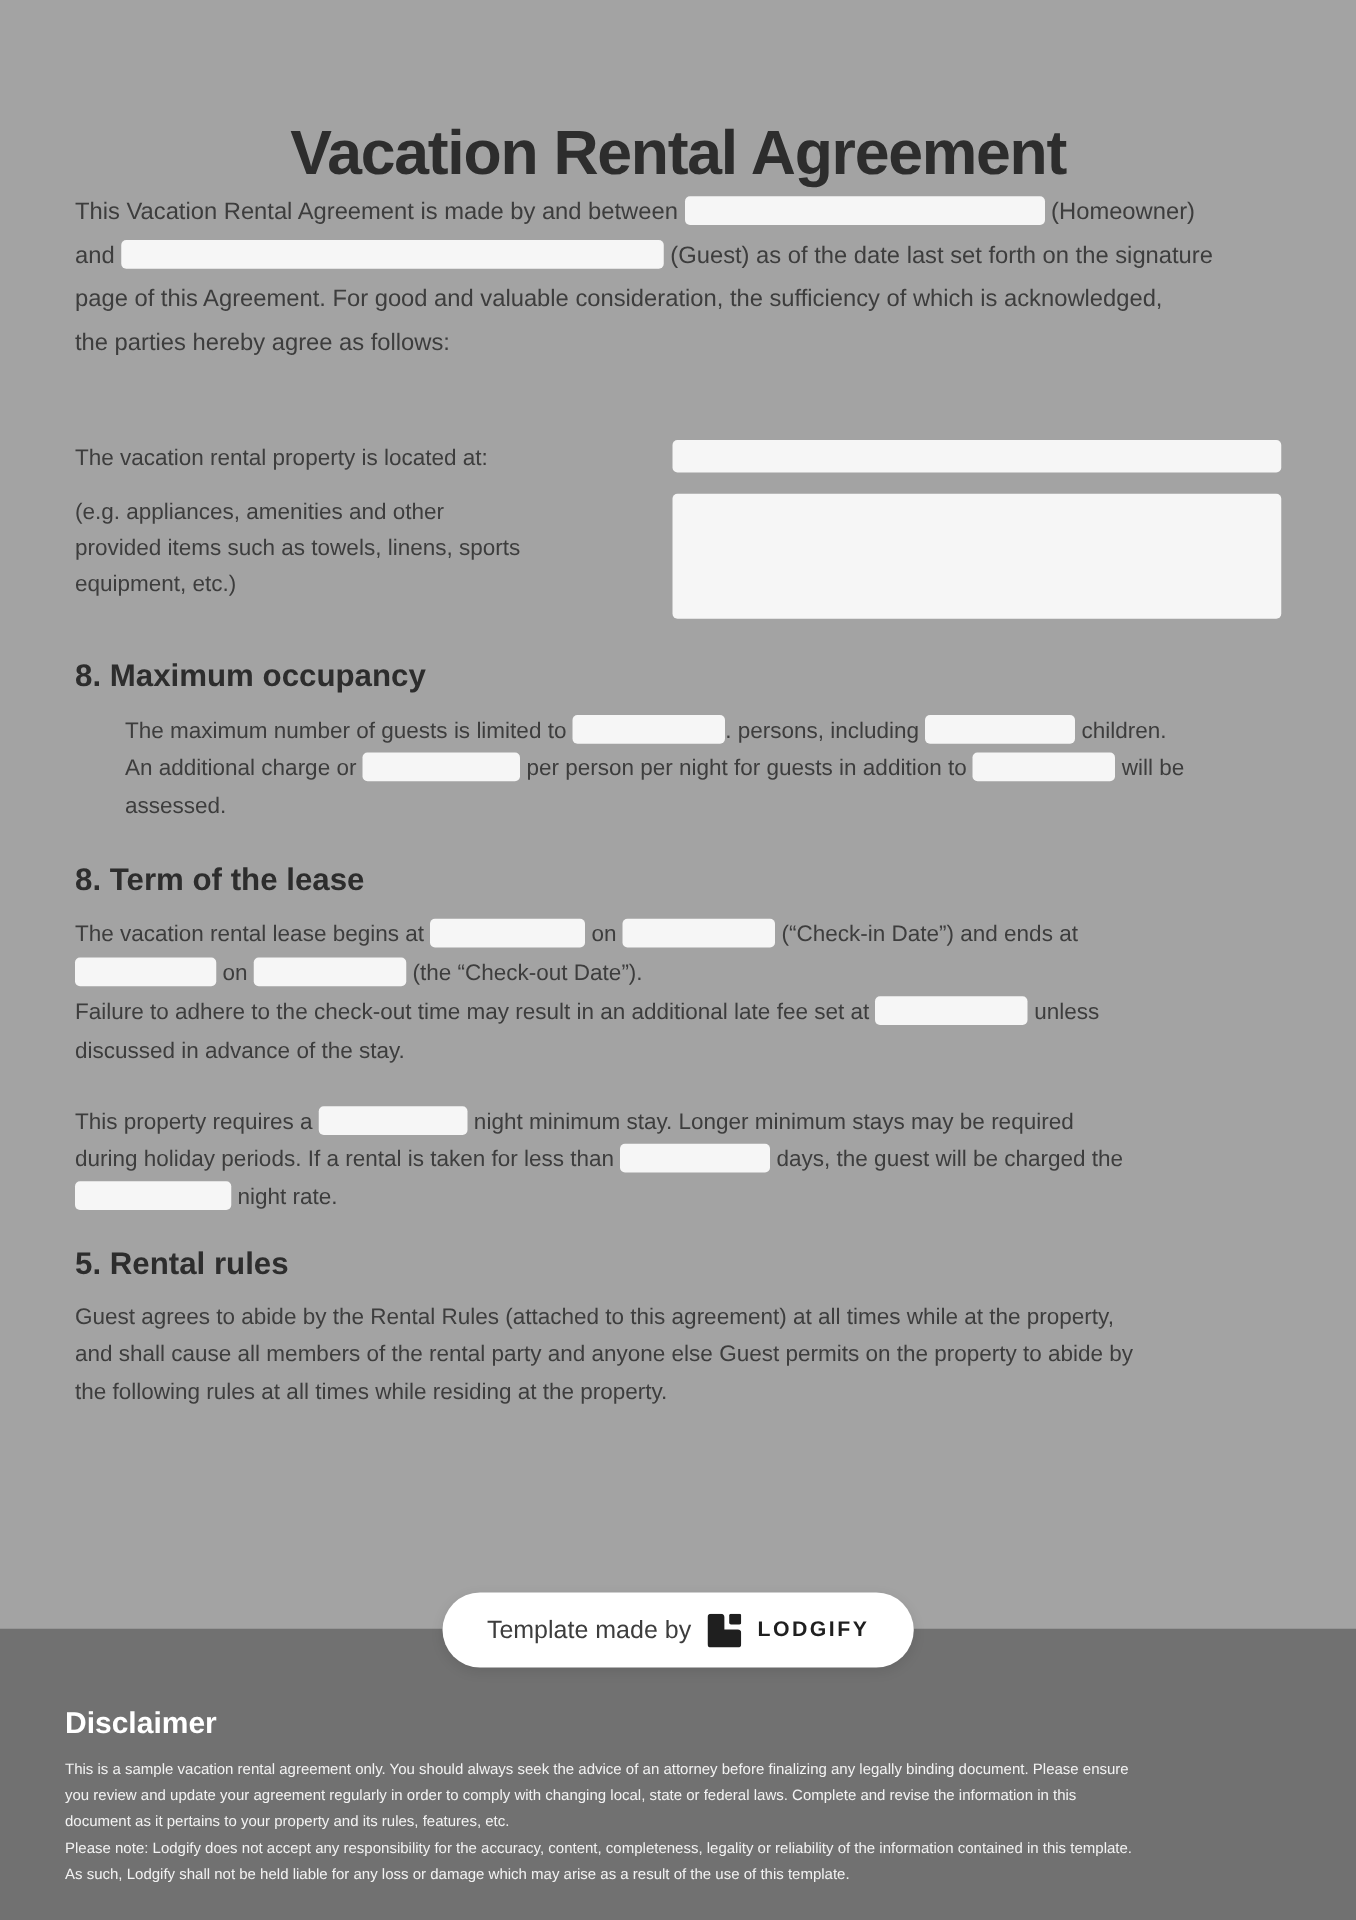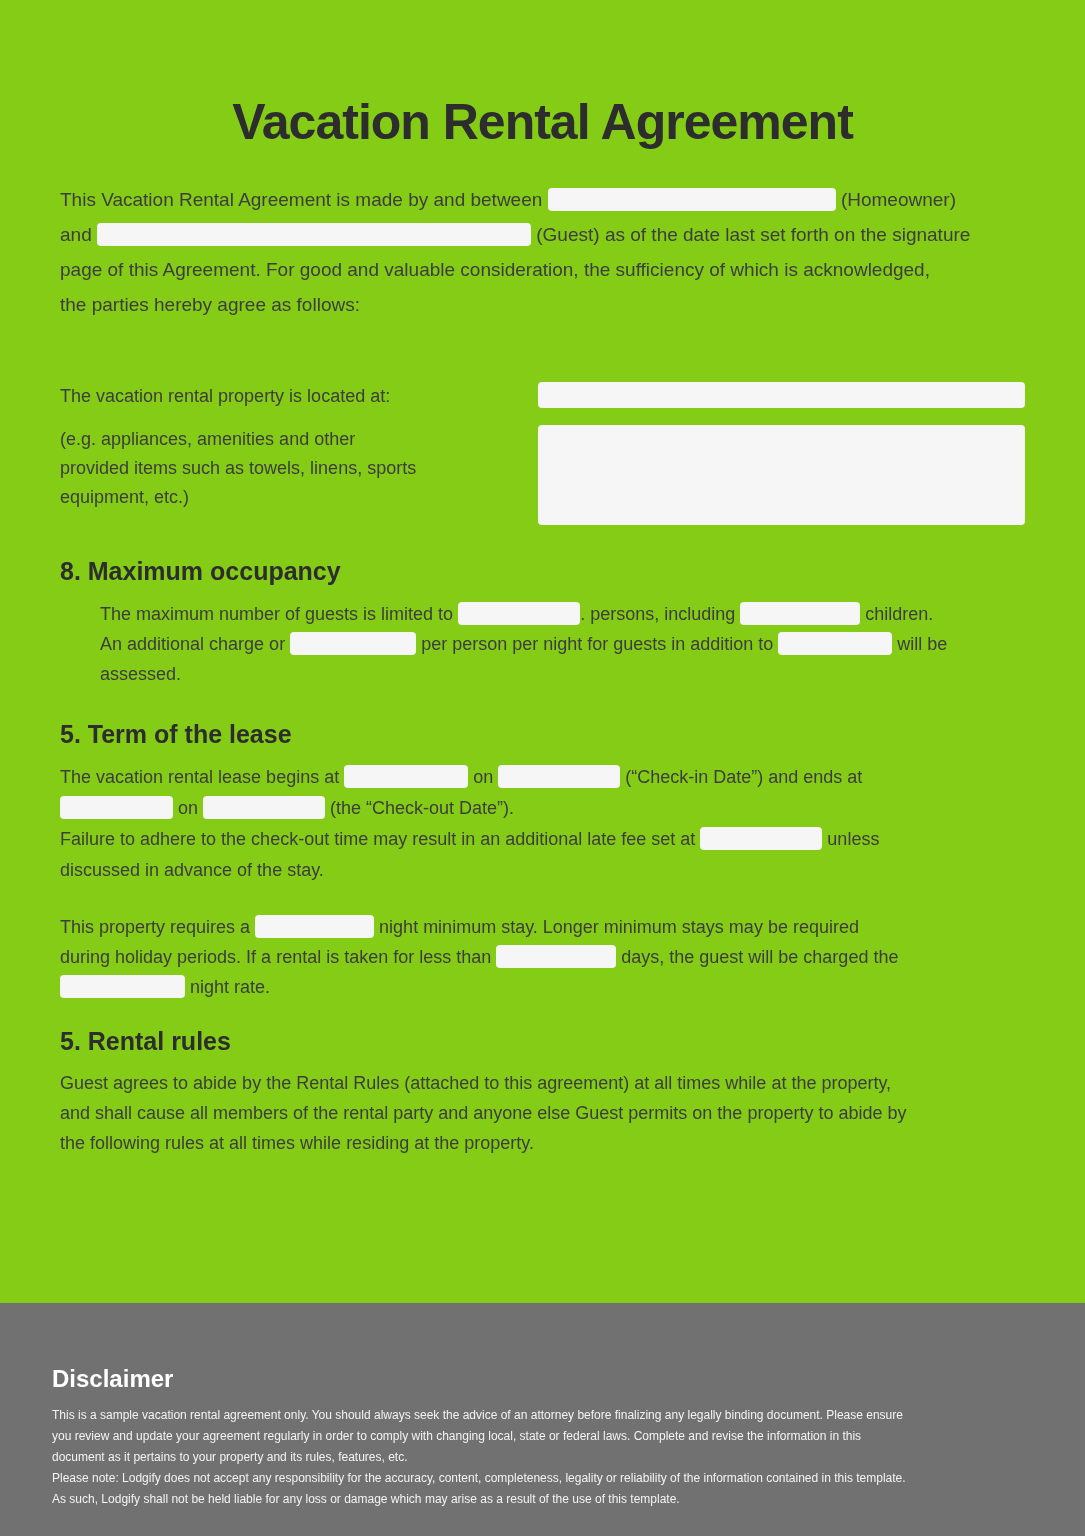--- a/index.html
+++ b/index.html
@@ -4,39 +4,38 @@
 <style>
   * { margin: 0; padding: 0; box-sizing: border-box; }
   html, body { background: #e9e9e9; }
   body { font-family: "Liberation Sans", sans-serif; }
 
   .page {
     position: relative;
     width: 1085px;
     height: 1536px;
     margin: 0 auto;
-    background: #84cc16;
+    background: #a3a3a3;
     overflow: hidden;
     color: #3d3d3d;
   }
 
   .content { padding: 0 60px; }
 
   h1.doc-title {
     margin-top: 92px;
     text-align: center;
     font-size: 50px;
     line-height: 1.2;
     font-weight: bold;
     letter-spacing: -1px;
     color: #2d2d2d;
   }
 
   .intro {
-    margin-top: 30px;
     font-size: 19px;
     line-height: 35px;
     color: #3d3d3d;
   }
 
   h2.section-heading {
     font-size: 25px;
     line-height: 30px;
     font-weight: bold;
     color: #2d2d2d;
@@ -159,35 +158,45 @@
         </div>
       </div>
     </div>
 
     <div class="section" id="section-2">
       <h2 class="section-heading">8. Maximum occupancy</h2>
       <p class="para">The maximum number of guests is limited to <span class="blank" style="width: 122px;"></span>. persons, including <span class="blank" style="width: 120px;"></span> children.<br>An additional charge or <span class="blank" style="width: 126px;"></span> per person per night for guests in addition to <span class="blank" style="width: 114px;"></span> will be<br>assessed.</p>
     </div>
 
     <div class="section" id="section-3">
-      <h2 class="section-heading">5. Term of the lease</h2>
+      <h2 class="section-heading">8. Term of the lease</h2>
       <p class="para">The vacation rental lease begins at <span class="blank" style="width: 124px;"></span> on <span class="blank" style="width: 122px;"></span> (“Check-in Date”) and ends at<br><span class="blank" style="width: 113px;"></span> on <span class="blank" style="width: 122px;"></span> (the “Check-out Date”).<br>Failure to adhere to the check-out time may result in an additional late fee set at <span class="blank" style="width: 122px;"></span> unless<br>discussed in advance of the stay.</p>
     </div>
 
     <div class="section" id="section-4">
       <p class="para">This property requires a <span class="blank" style="width: 119px;"></span> night minimum stay. Longer minimum stays may be required<br>during holiday periods. If a rental is taken for less than <span class="blank" style="width: 120px;"></span> days, the guest will be charged the<br><span class="blank" style="width: 125px;"></span> night rate.</p>
     </div>
 
     <div class="section" id="section-5">
       <h2 class="section-heading">5. Rental rules</h2>
       <p class="para">Guest agrees to abide by the Rental Rules (attached to this agreement) at all times while at the property,<br>and shall cause all members of the rental party and anyone else Guest permits on the property to abide by<br>the following rules at all times while residing at the property.</p>
     </div>
 
   </div>
 
+  <div class="badge">
+    <span class="badge-label">Template made by</span>
+    <span class="badge-logo">
+      <svg width="27" height="27" viewBox="0 0 28 28" xmlns="http://www.w3.org/2000/svg">
+        <path fill="#1f1f1f" d="M3 0 h8 a3 3 0 0 1 3 3 v10 h11 a3 3 0 0 1 3 3 v9 a3 3 0 0 1 -3 3 h-22 a3 3 0 0 1 -3 -3 v-22 a3 3 0 0 1 3 -3 z"></path>
+        <rect fill="#1f1f1f" x="18" y="0" width="10" height="9" rx="1.5"></rect>
+      </svg>
+    </span>
+    <span class="badge-brand">LODGIFY</span>
+  </div>
 
   <div class="page-footer">
     <div class="footer-inner">
       <div class="footer-heading">Disclaimer</div>
       <div class="footer-text">This is a sample vacation rental agreement only. You should always seek the advice of an attorney before finalizing any legally binding document. Please ensure<br>you review and update your agreement regularly in order to comply with changing local, state or federal laws. Complete and revise the information in this<br>document as it pertains to your property and its rules, features, etc.<br>Please note: Lodgify does not accept any responsibility for the accuracy, content, completeness, legality or reliability of the information contained in this template.<br>As such, Lodgify shall not be held liable for any loss or damage which may arise as a result of the use of this template.</div>
     </div>
   </div>
 </div>
 
 </body></html>

